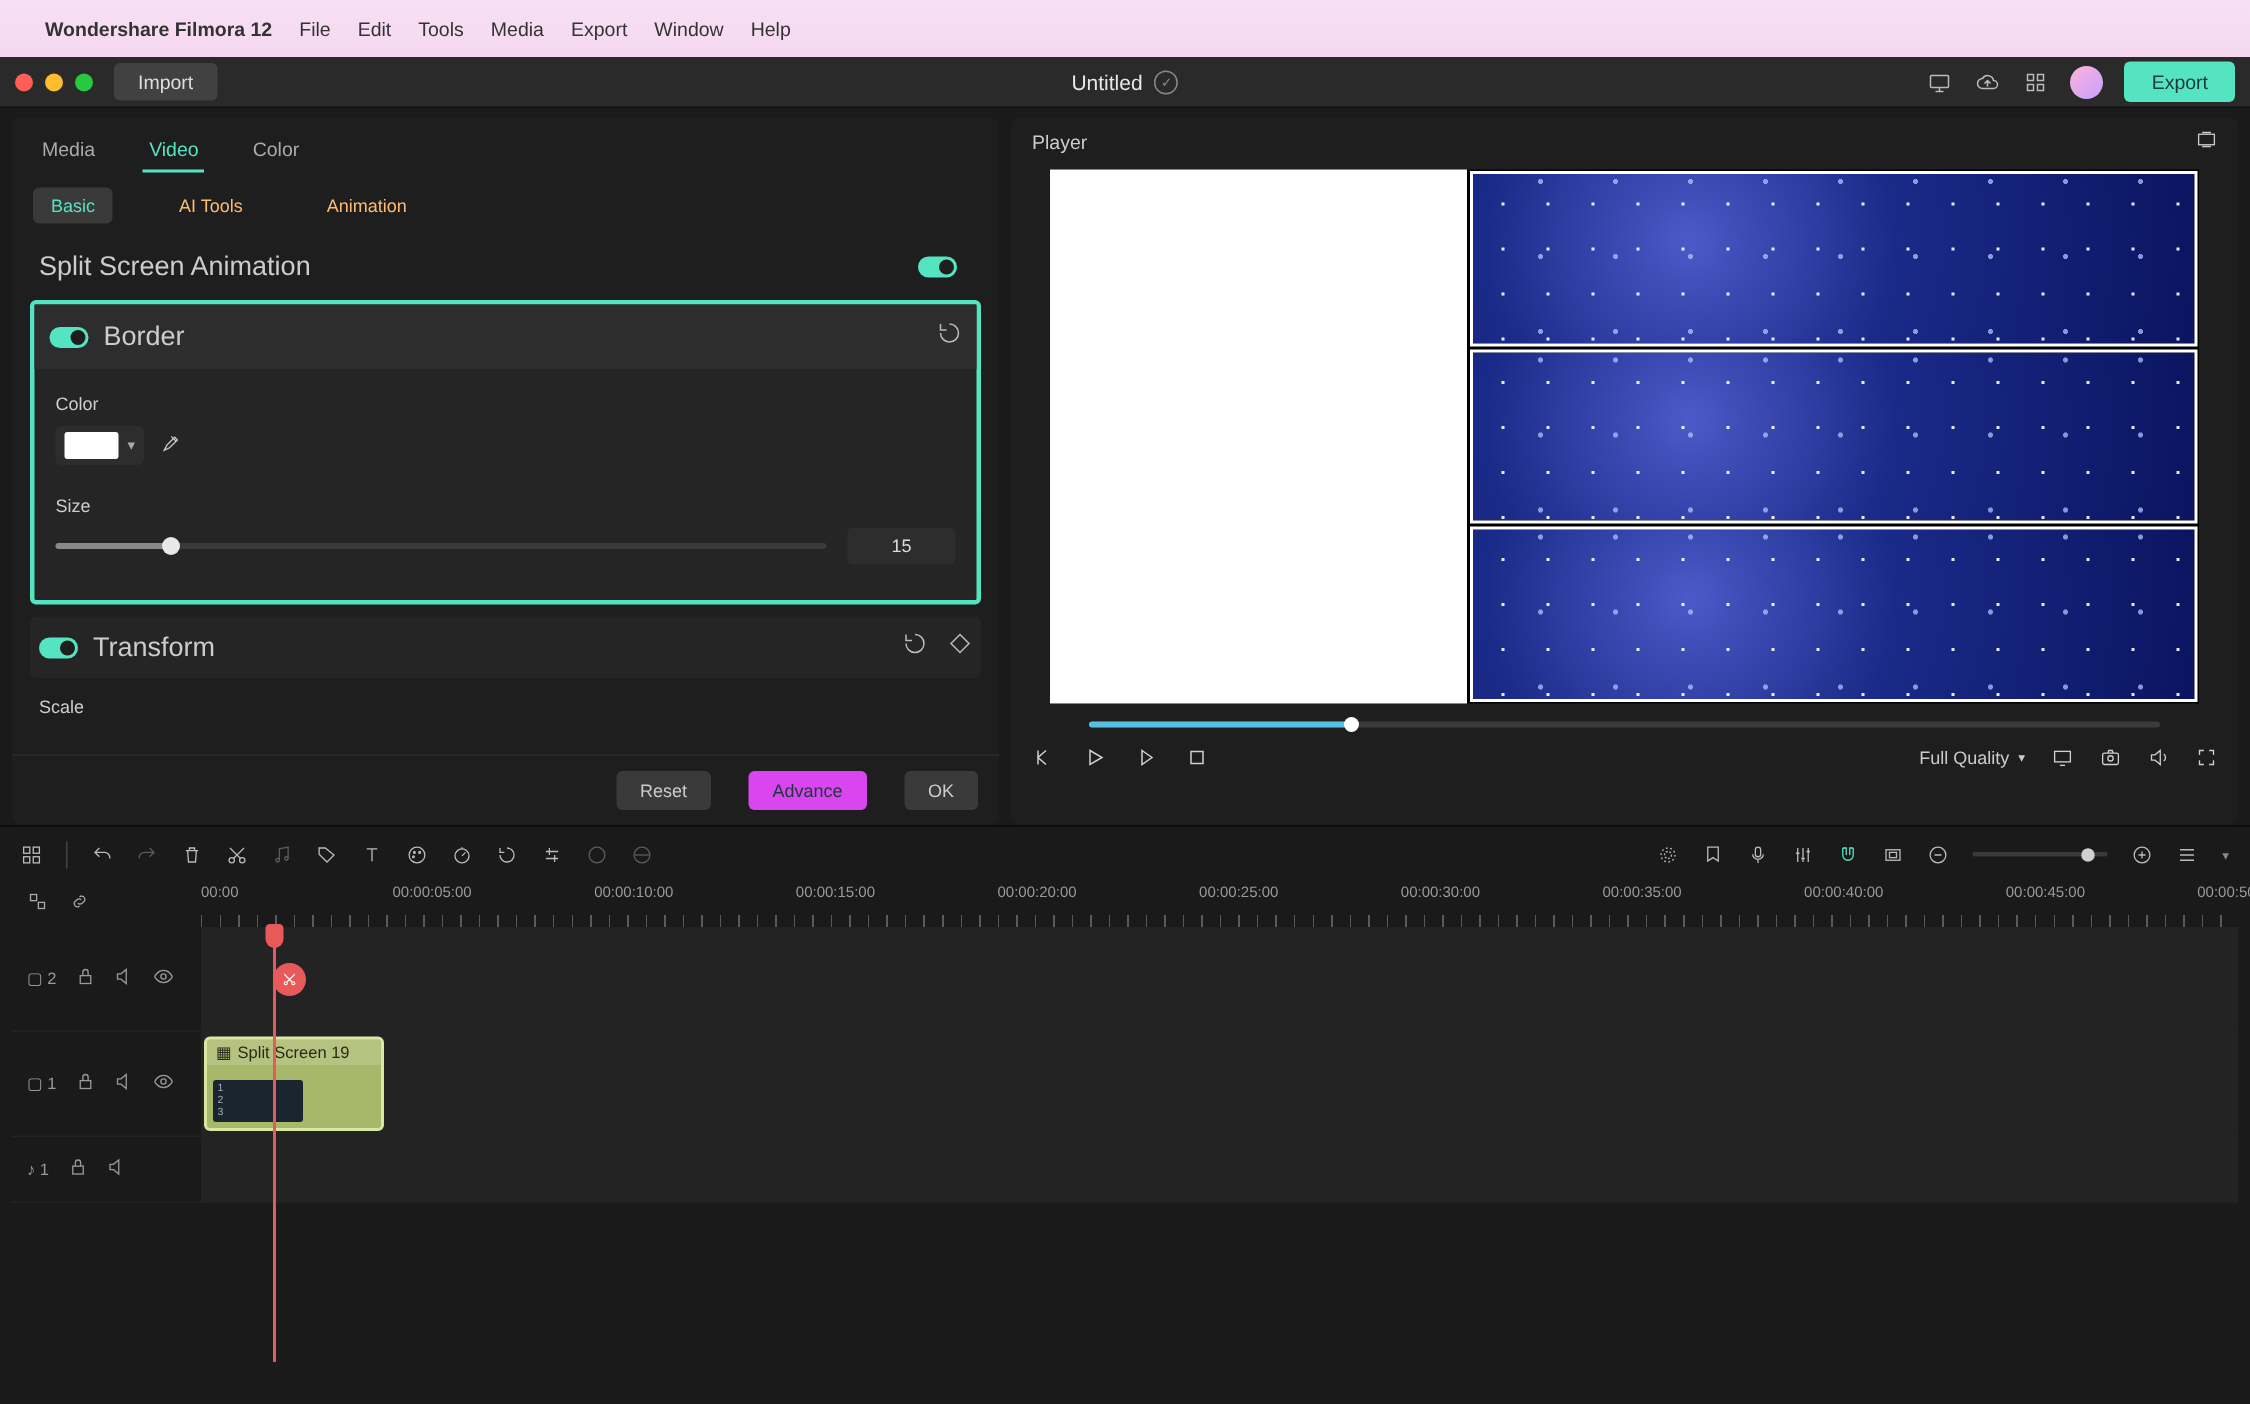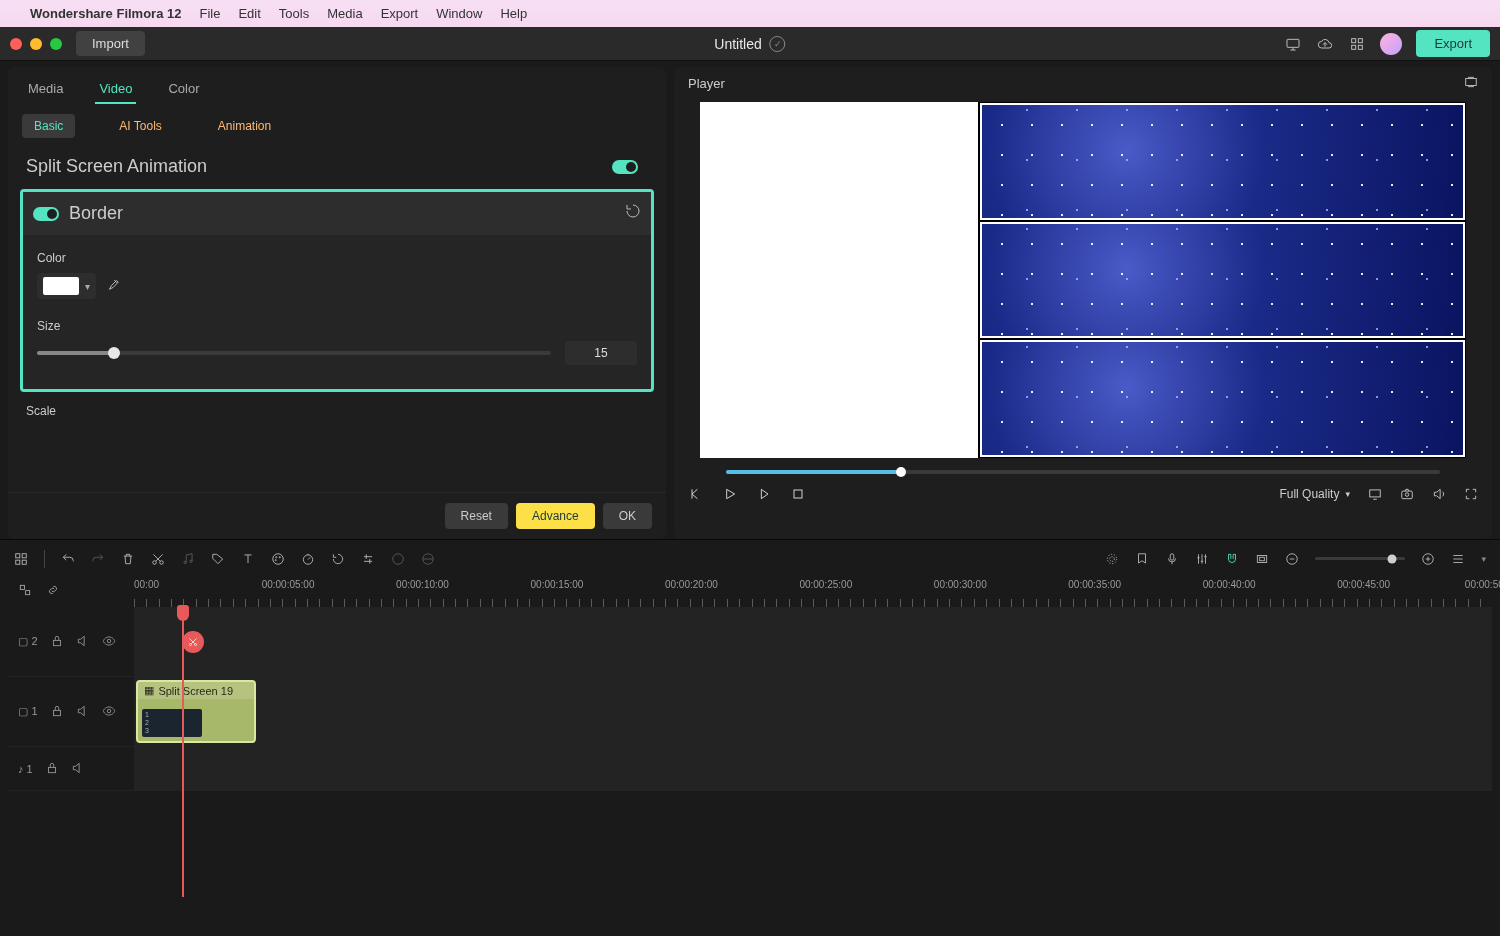--- a/index.html
+++ b/index.html
@@ -1,17 +1,17 @@
 <!DOCTYPE html>
 <html><head>
 <meta charset="utf-8">
 <style>
 * { margin: 0; padding: 0; box-sizing: border-box; font-family: -apple-system, BlinkMacSystemFont, "Segoe UI", sans-serif; user-select: none; }
 body { width: 1500px; height: 936px; background: #1a1a1a; color: #ccc; overflow: hidden; }
-.macbar { height: 27px; background: linear-gradient(#f8e0f4,#f5d8f0); display: flex; align-items: center; padding: 0 12px; gap: 18px; color: #333; font-size: 13px; }
+.macbar { height: 38px; background: linear-gradient(#f8e0f4,#f5d8f0); display: flex; align-items: center; padding: 0 12px; gap: 18px; color: #333; font-size: 13px; }
 .macbar .apple { font-size: 14px; }
 .macbar .bold { font-weight: 600; }
 .titlebar { height: 34px; background: #2a2a2a; display: flex; align-items: center; padding: 0 10px; position: relative; border-bottom: 1px solid #111; }
 .traffic { display: flex; gap: 8px; }
 .dot { width: 12px; height: 12px; border-radius: 50%; }
 .dot.r{background:#ff5f57}.dot.y{background:#febc2e}.dot.g{background:#28c840}
 .import-btn { margin-left: 14px; background:#414141; color:#ddd; border:none; padding:5px 16px; border-radius:4px; font-size:13px;}
 .title-c { position:absolute; left:50%; transform:translateX(-50%); display:flex; align-items:center; gap:8px; font-size:14px; color:#e8e8e8;}
 .title-c .check{width:16px;height:16px;border:1.5px solid #888;border-radius:50%;display:flex;align-items:center;justify-content:center;font-size:9px;color:#888;}
 .right-icons { margin-left:auto; display:flex; align-items:center; gap:14px; }
@@ -42,24 +42,24 @@
 .swatch-wrap{display:flex;align-items:center;background:#2d2d2d;border-radius:4px;padding:4px 6px;gap:6px;}
 .swatch{width:36px;height:18px;background:#fff;border-radius:2px;}
 .chev{color:#aaa;font-size:10px;}
 .picker{color:#ccc;}
 .sliderrow{display:flex;align-items:center;gap:14px;}
 .slider-track{flex:1;height:4px;background:#3a3a3a;border-radius:2px;position:relative;}
 .slider-fill{position:absolute;height:100%;background:#888;border-radius:2px;width:15%;}
 .slider-thumb{position:absolute;top:50%;transform:translate(-50%,-50%);width:12px;height:12px;border-radius:50%;background:#e8e8e8;left:15%;}
 .numbox{width:72px;background:#2d2d2d;border:none;color:#ddd;text-align:center;padding:5px;border-radius:3px;font-size:12px;}
 .transform-sec{background:#252525;border-radius:4px;margin-top:4px;}
-.footer-btns{padding:10px 14px;display:flex;justify-content:flex-end;gap:8px;border-top:1px solid #2a2a2a;}
+.footer-btns{padding:10px 14px;display:flex;justify-content:flex-end;gap:25px;border-top:1px solid #2a2a2a;}
 .fbtn{padding:6px 16px;border-radius:4px;border:none;font-size:12px;cursor:pointer;}
 .fbtn.reset{background:#3a3a3a;color:#ccc;}
-.fbtn.adv{background:#fde047;color:#1a3a3a;}
+.fbtn.adv{background:#d946ef;color:#1a3a3a;}
 .fbtn.ok{background:#3a3a3a;color:#ccc;}
 .panel-right{flex:1;background:#1e1e1e;border-radius:6px;display:flex;flex-direction:column;overflow:hidden;}
 .player-hdr{display:flex;align-items:center;padding:8px 14px;font-size:13px;}
 .player-hdr .fit{margin-left:auto;}
 .canvas{margin:2px 26px 0;height:356px;background:#000;position:relative;display:grid;grid-template-columns:278px 1px 1fr;grid-template-rows:1fr 1fr 1fr;gap:0;}
 .clip{background:radial-gradient(circle at 30% 40%,#4a5ac8 0%,#1a2a88 40%,#0a1460 100%);position:relative;overflow:hidden;margin:1px;}
 .clip::before{content:"";position:absolute;inset:0;background-image:radial-gradient(white 1px,transparent 1px),radial-gradient(rgba(180,200,255,.8) 1.5px,transparent 1.5px);background-size:30px 30px,50px 50px;background-position:5px 5px,20px 30px;opacity:.9;}
 .clip.big{grid-row:1/4;}
 .bdr{border:2px solid #fff;}
 .vsep{background:#fff;grid-row:1/4;}
@@ -197,20 +197,34 @@
           <div class="sliderrow">
             <div class="slider-track">
               <div class="slider-fill"></div>
                 <div class="slider-thumb"></div>
             </div>
             <input class="numbox" value="15" style="">
           </div>
         </div>
       </div>
 
+      <div class="transform-sec">
+        <div class="prop-section">
+          <div class="toggle on"></div>
+          <span>Transform</span>
+          <div class="section-right">
+            <span class="reset-icon"><svg viewBox="0 0 24 24">
+                  <path d="M3 12a9 9 0 109-9M3 3v6h6"></path>
+                </svg></span>
+            <span class="keyf-icon"><svg viewBox="0 0 24 24">
+                  <path d="M12 3l9 9-9 9-9-9z"></path>
+                </svg></span>
+          </div>
+        </div>
+      </div>
       <div class="proplabel" style="padding:4px 6px">Scale</div>
     </div>
     <div class="footer-btns">
       <button class="fbtn reset">Reset</button>
       <button class="fbtn adv">Advance</button>
       <button class="fbtn ok">OK</button>
     </div>
   </div>
 
   <div class="panel-right">

